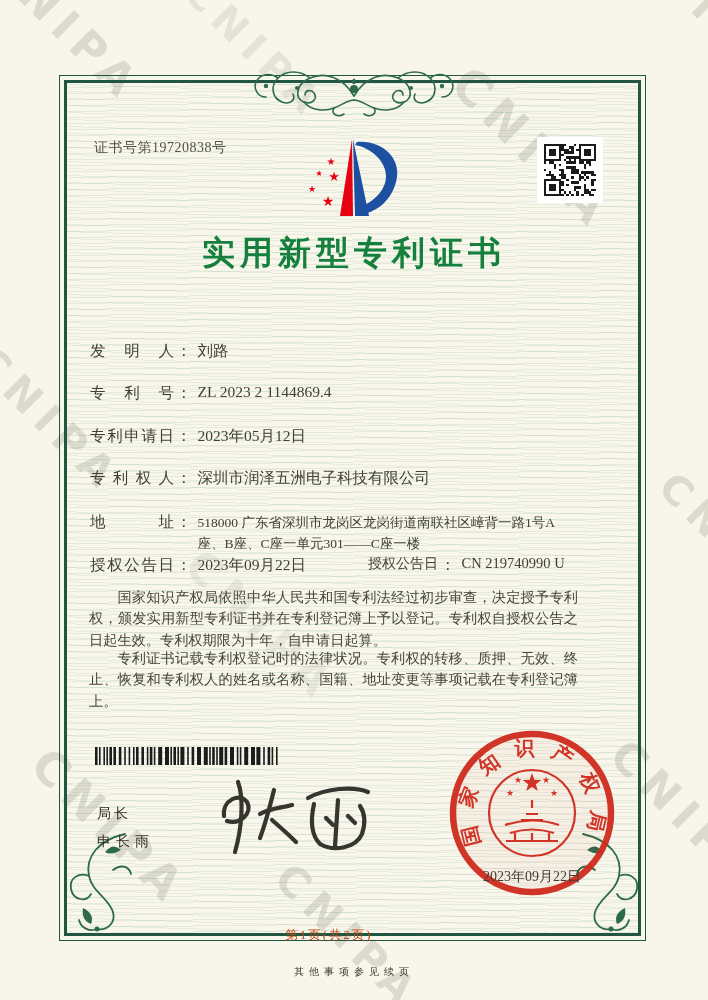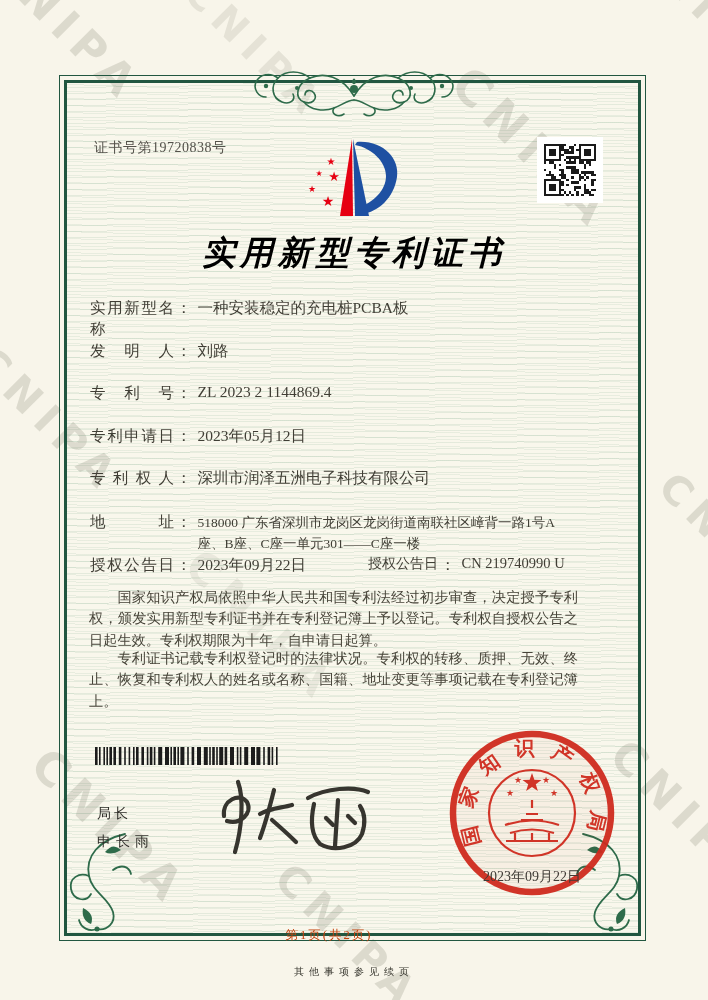--- a/index.html
+++ b/index.html
@@ -30,21 +30,21 @@
 
   .content{position:absolute;left:0;top:16px;width:708px;height:1000px;z-index:4;}
   .content > *{position:absolute;}
 
   .cert-no{left:94px;top:123px;font-size:14px;color:#53514a;letter-spacing:0.5px;}
   .logo{left:300px;top:116px;}
   .qr-box{left:537px;top:121px;width:66px;height:66px;background:#ffffff;}
   .qr-box svg{position:absolute;left:7px;top:7px;}
 
   .title{left:0;top:215px;width:708px;text-align:center;font-size:33px;font-weight:bold;
-      color:#000000;letter-spacing:5px;font-style:italic;}
+      color:#15803d;letter-spacing:5px;}
 
   .row{left:90px;width:560px;font-size:15.5px;color:#403e35;}
   .row .lab{display:inline-block;width:84px;text-align:justify;text-align-last:justify;vertical-align:top;}
   .row .col{display:inline-block;vertical-align:top;margin:0 2px;}
   .row .val{display:inline-block;vertical-align:top;margin-left:4px;}
   .r1{top:282px;} .r2{top:325px;} .r3{top:367px;} .r4{top:410px;font-family:Liberation Serif, serif;} .r5{top:452px;}
   .r6{top:496px;} .r6 .val{width:362px;font-size:13.5px;word-break:break-all;line-height:21px;}
   .r7{top:539px;}
   .pair2{position:absolute;left:278px;top:0;}
   .pair2 .lab{width:70px;font-size:14px;}
@@ -361,23 +361,20 @@
             <rect x="13" y="20" width="1" height="1"></rect>
             <rect x="15" y="20" width="1" height="1"></rect>
             <rect x="18" y="20" width="1" height="1"></rect>
             <rect x="19" y="20" width="1" height="1"></rect>
           </g>
       </svg>
     </div>
 
     <div class="title">实用新型专利证书</div>
 
-    <div class="row r1">
-      <span class="lab">实用新型名称</span><span class="col">：</span><span class="val">一种安装稳定的充电桩PCBA板</span>
-    </div>
     <div class="row r2">
       <span class="lab">发明人</span><span class="col">：</span><span class="val">刘路</span>
     </div>
     <div class="row r3">
       <span class="lab">专利号</span><span class="col">：</span><span class="val">ZL 2023 2 1144869.4</span>
     </div>
     <div class="row r4">
       <span class="lab">专利申请日</span><span class="col">：</span><span class="val">2023年05月12日</span>
     </div>
     <div class="row r5">

